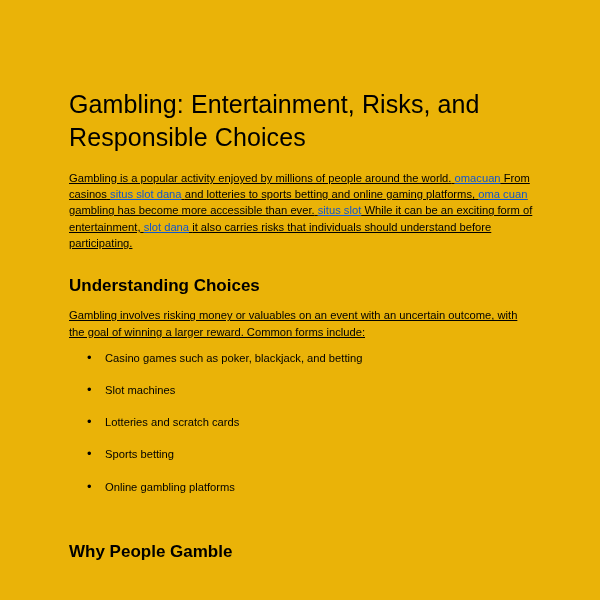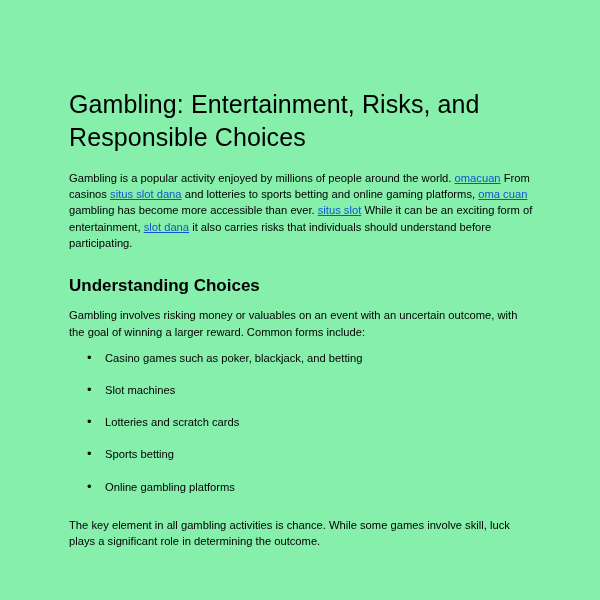--- a/index.html
+++ b/index.html
@@ -12,21 +12,21 @@
     height: 600px;
     overflow: hidden;
     font-family: "Liberation Sans", sans-serif;
     color: #000000;
   }
   .page {
     box-sizing: border-box;
     width: 600px;
     height: 600px;
     padding: 88px 67px 0 69px;
-    background: #86efac;
+    background: #eab308;
   }
   h1.doc-title {
     font-size: 25px;
     font-weight: normal;
     line-height: 1.32;
     margin: 0 0 16px 0;
     letter-spacing: 0.1px;
     color: #000000;
   }
   h2.section-title {
@@ -35,20 +35,21 @@
     line-height: 1.3;
     margin: 24px 0 10px 0;
     color: #000000;
   }
   p.body-text {
     font-size: 11.2px;
     line-height: 1.45;
     margin: 0 0 10px 0;
     color: #000000;
     text-align: left;
+    text-decoration: underline;
   }
   a.inline-link {
     color: #1155cc;
     text-decoration: underline;
   }
   ul.bullet-list {
     margin: 8px 0 10px 0;
     padding-left: 36px;
     list-style: none;
   }
@@ -95,16 +96,16 @@
   <ul class="bullet-list">
     <li>Casino games such as poker, blackjack, and betting</li>
     <li>Slot machines</li>
     <li>Lotteries and scratch cards</li>
     <li>Sports betting</li>
     <li>Online gambling platforms</li>
   </ul>
 
   <div class="spacer-sm"></div>
 
-  <p class="body-text">The key element in all gambling activities is chance. While some games involve skill, luck plays a significant role in determining the outcome.</p>
 
+  <h2 class="section-title">Why People Gamble</h2>
 
 </div>
 
 </body></html>

